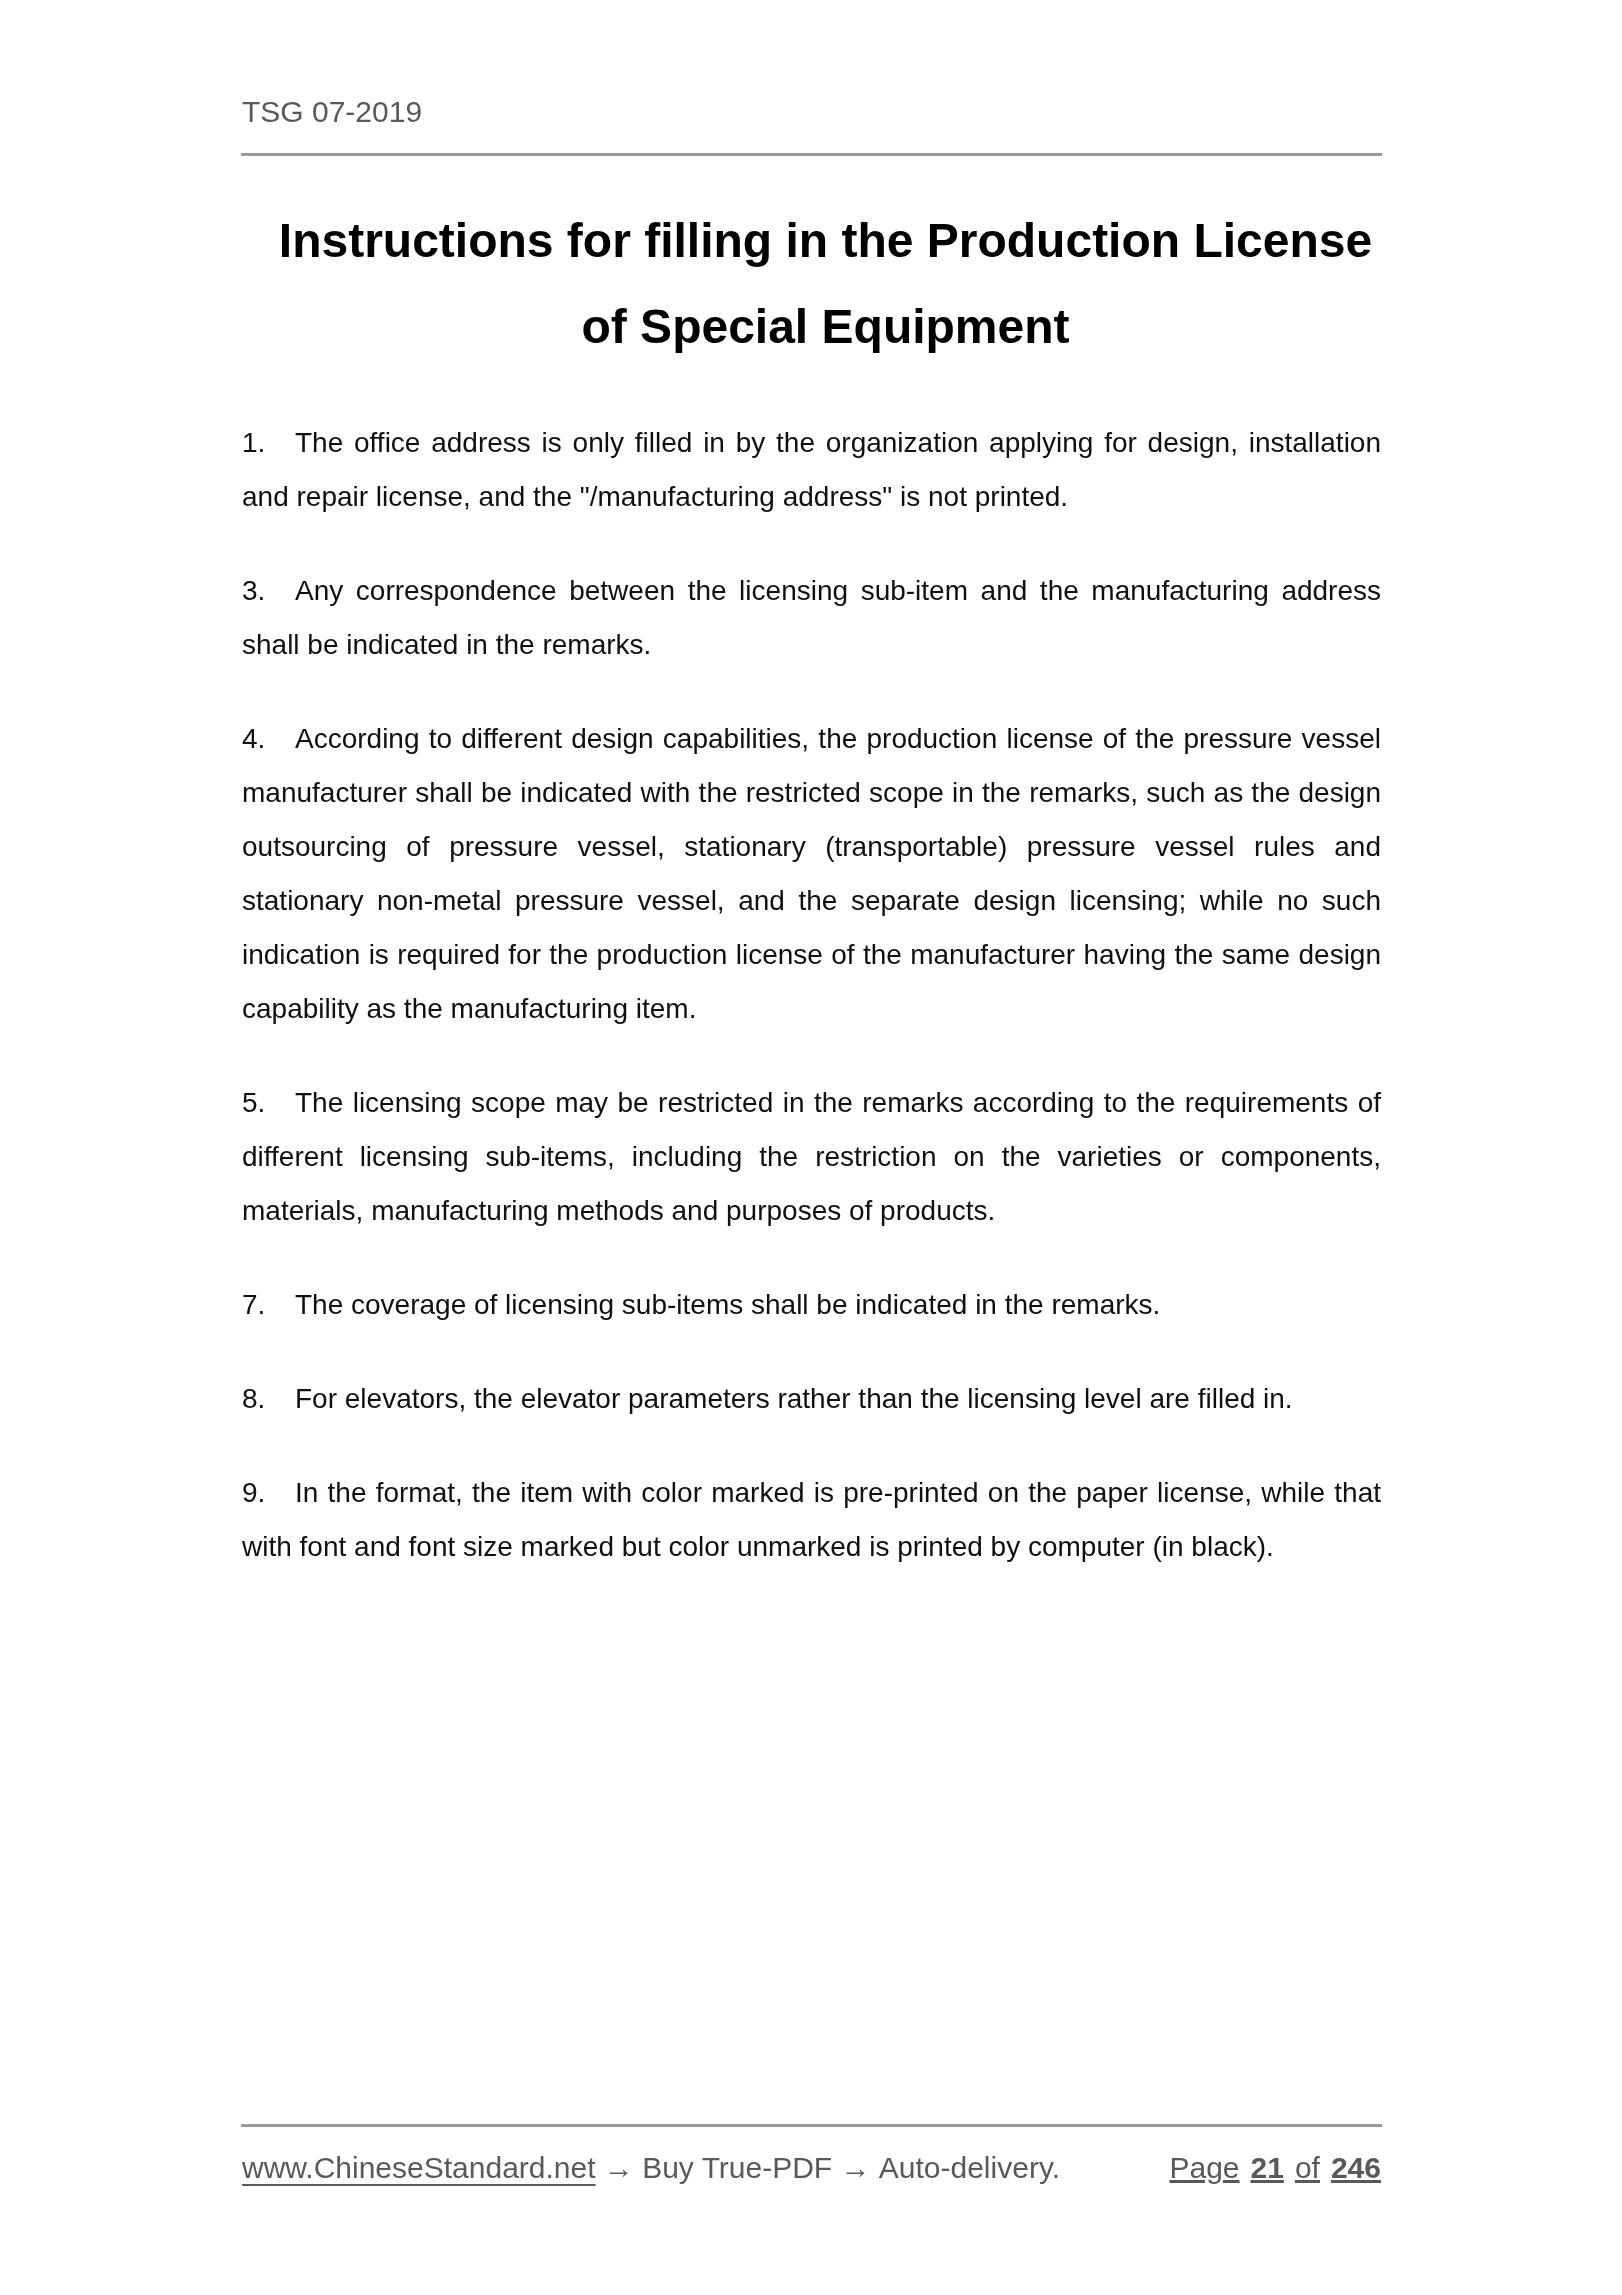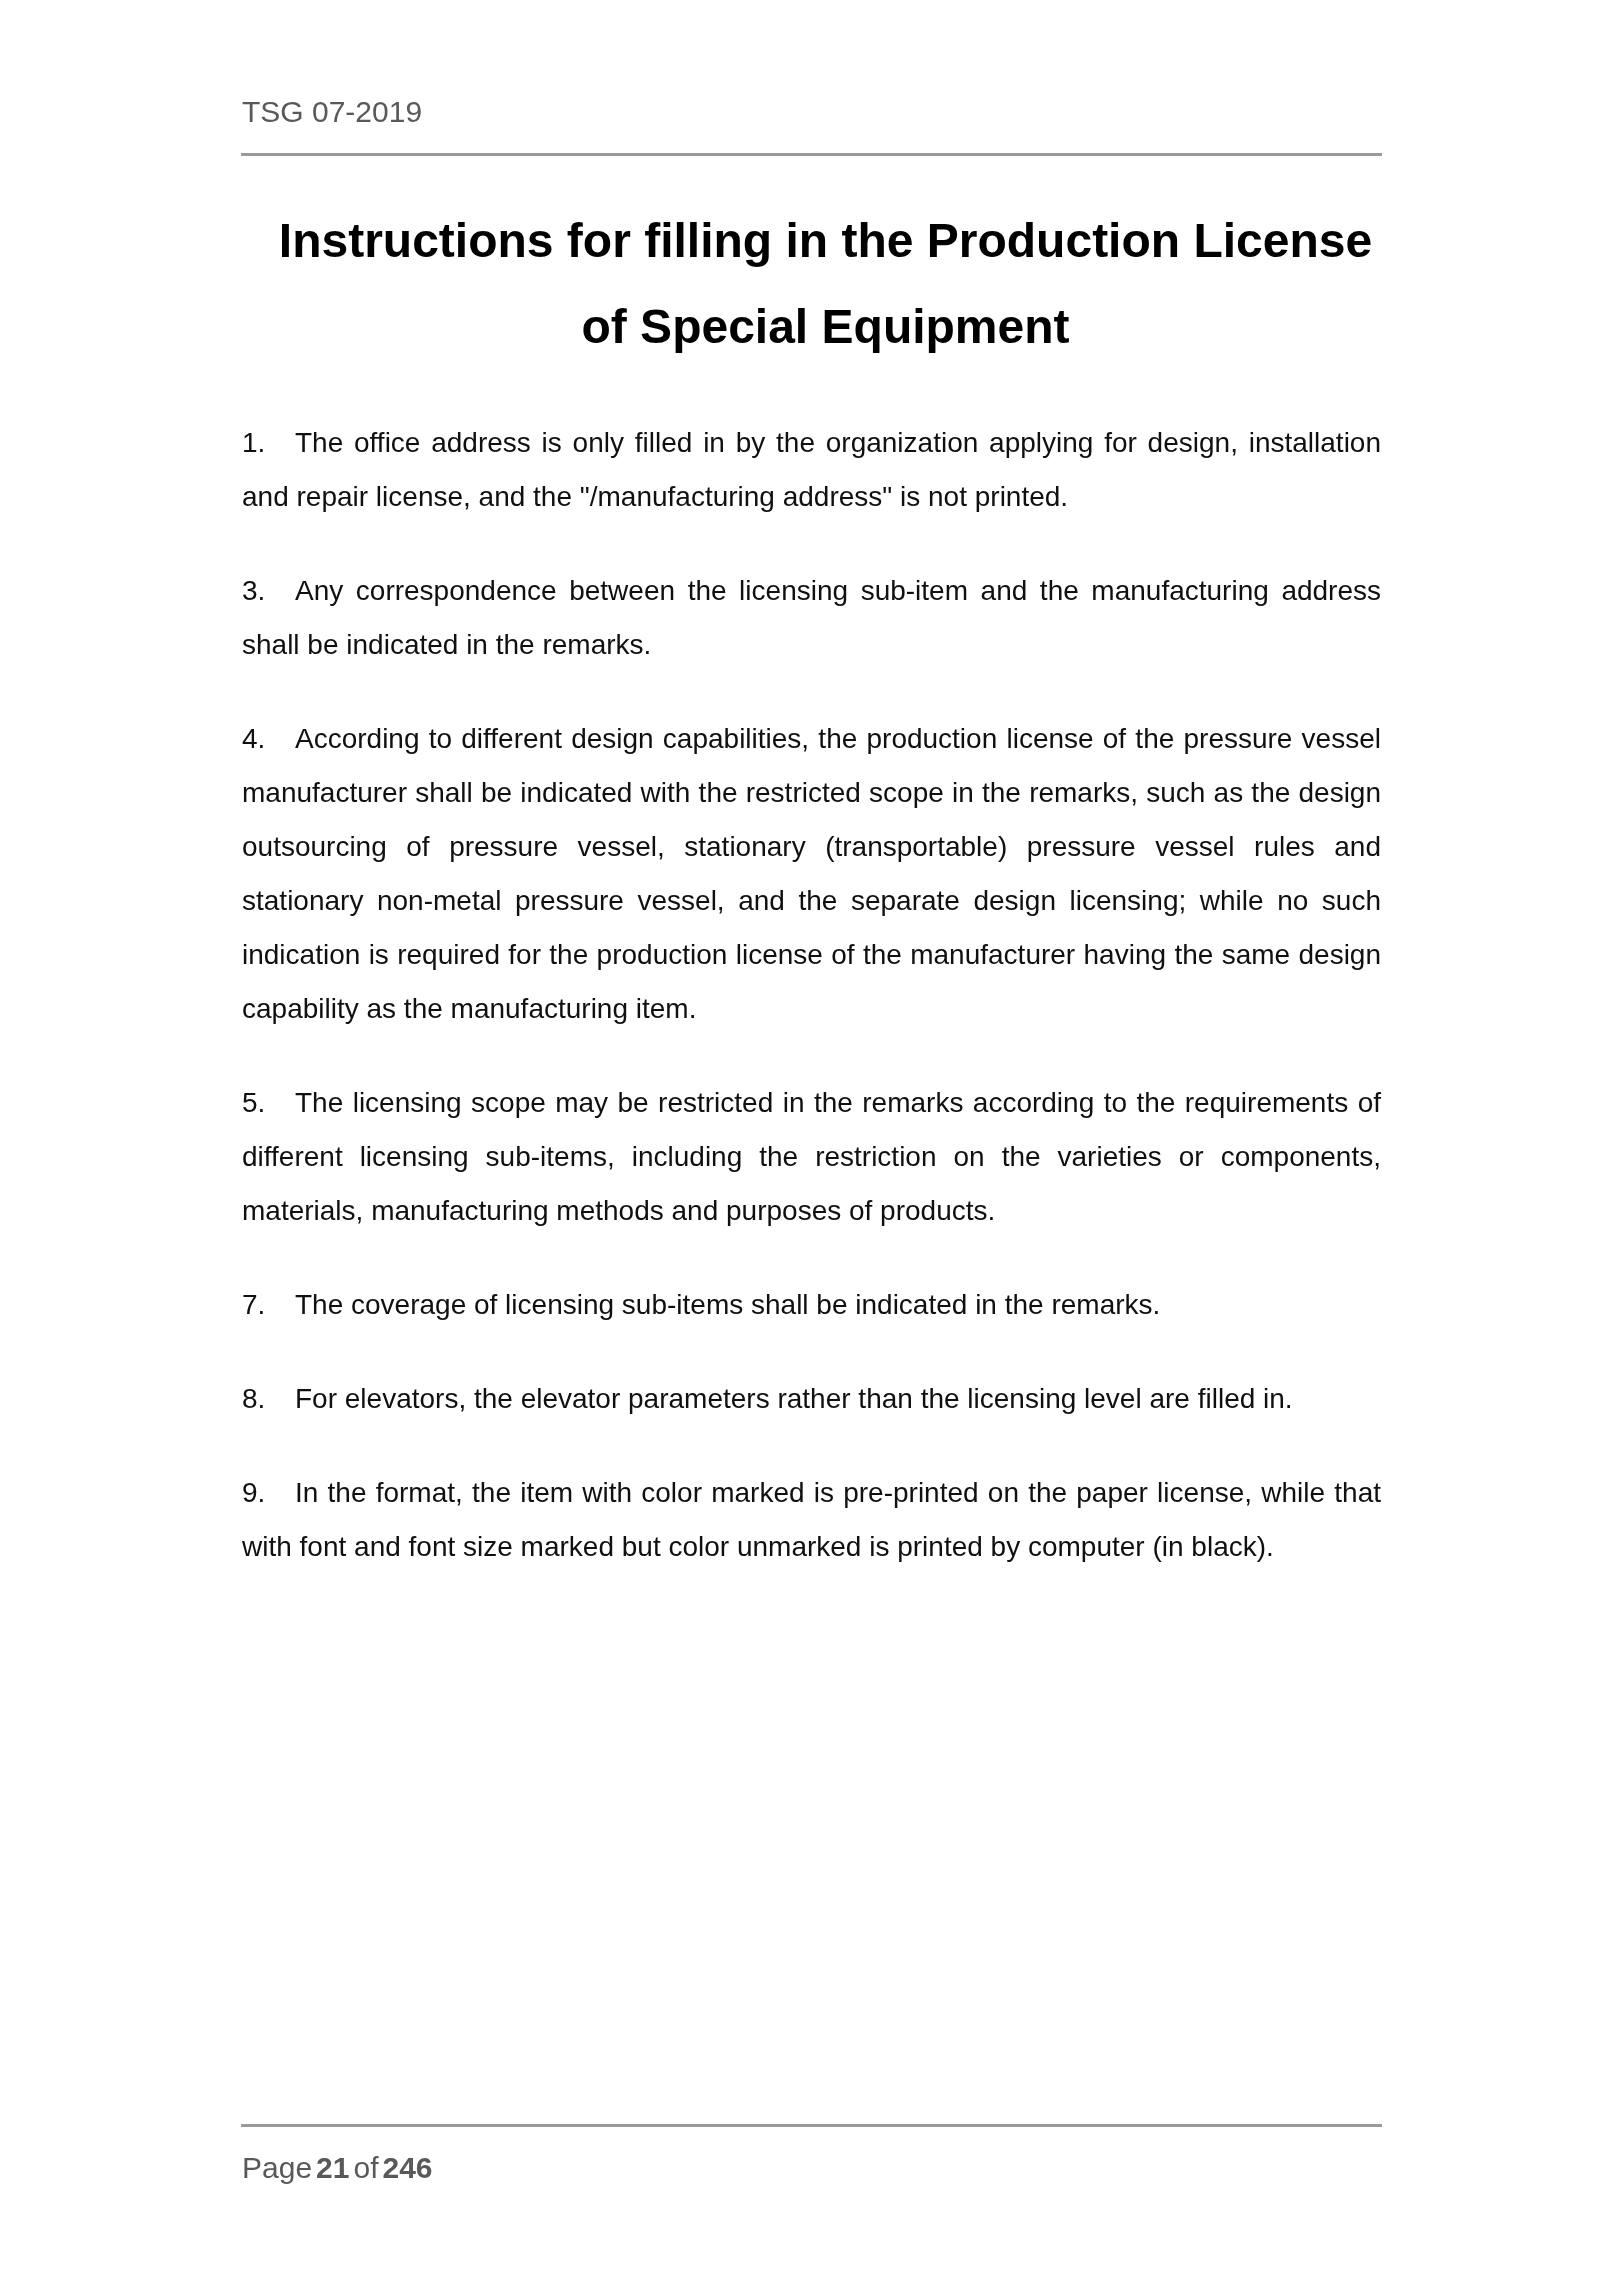--- a/index.html
+++ b/index.html
@@ -28,21 +28,21 @@
   .page-footer{
     position:absolute;top:2149px;left:242px;width:1139px;
     display:flex;justify-content:space-between;align-items:baseline;
     font-size:30px;line-height:37px;color:#595959;white-space:nowrap;
   }
   .footer-link{
     color:#595959;text-decoration:underline;
     text-decoration-thickness:1.7px;text-underline-offset:5.8px;cursor:pointer;
   }
   .arrow{margin:0 8.3px;}
-  .footer-right{display:flex;gap:4px;}
+  .footer-right{display:flex;gap:11px;text-decoration:underline;}
   .bold{font-weight:bold;}
 </style>
 </head>
 <body>
 
 <div class="page-header">TSG 07-2019</div>
 
 <div class="rule rule-top"></div>
 
 <div class="doc-title">
@@ -56,20 +56,23 @@
   <p class="para"><span class="num">4.</span><span>According to different design capabilities, the production license of the pressure vessel manufacturer shall be indicated with the restricted scope in the remarks, such as the design outsourcing of pressure vessel, stationary (transportable) pressure vessel rules and stationary non-metal pressure vessel, and the separate design licensing; while no such indication is required for the production license of the manufacturer having the same design capability as the manufacturing item.</span></p>
   <p class="para"><span class="num">5.</span><span>The licensing scope may be restricted in the remarks according to the requirements of different licensing sub-items, including the restriction on the varieties or components, materials, manufacturing methods and purposes of products.</span></p>
   <p class="para"><span class="num">7.</span><span>The coverage of licensing sub-items shall be indicated in the remarks.</span></p>
   <p class="para"><span class="num">8.</span><span>For elevators, the elevator parameters rather than the licensing level are filled in.</span></p>
   <p class="para"><span class="num">9.</span><span>In the format, the item with color marked is pre-printed on the paper license, while that with font and font size marked but color unmarked is printed by computer (in black).</span></p>
 </div>
 
 <div class="rule rule-bottom"></div>
 
 <div class="page-footer">
+  <div class="footer-left">
+    <a class="footer-link">www.ChineseStandard.net</a><span class="arrow">→</span><span>Buy True-PDF</span><span class="arrow">→</span><span>Auto-delivery.</span>
+  </div>
   <div class="footer-right">
     <span>Page</span>
     <span class="bold">21</span>
     <span>of</span>
     <span class="bold">246</span>
   </div>
 </div>
 
 
 </body></html>

